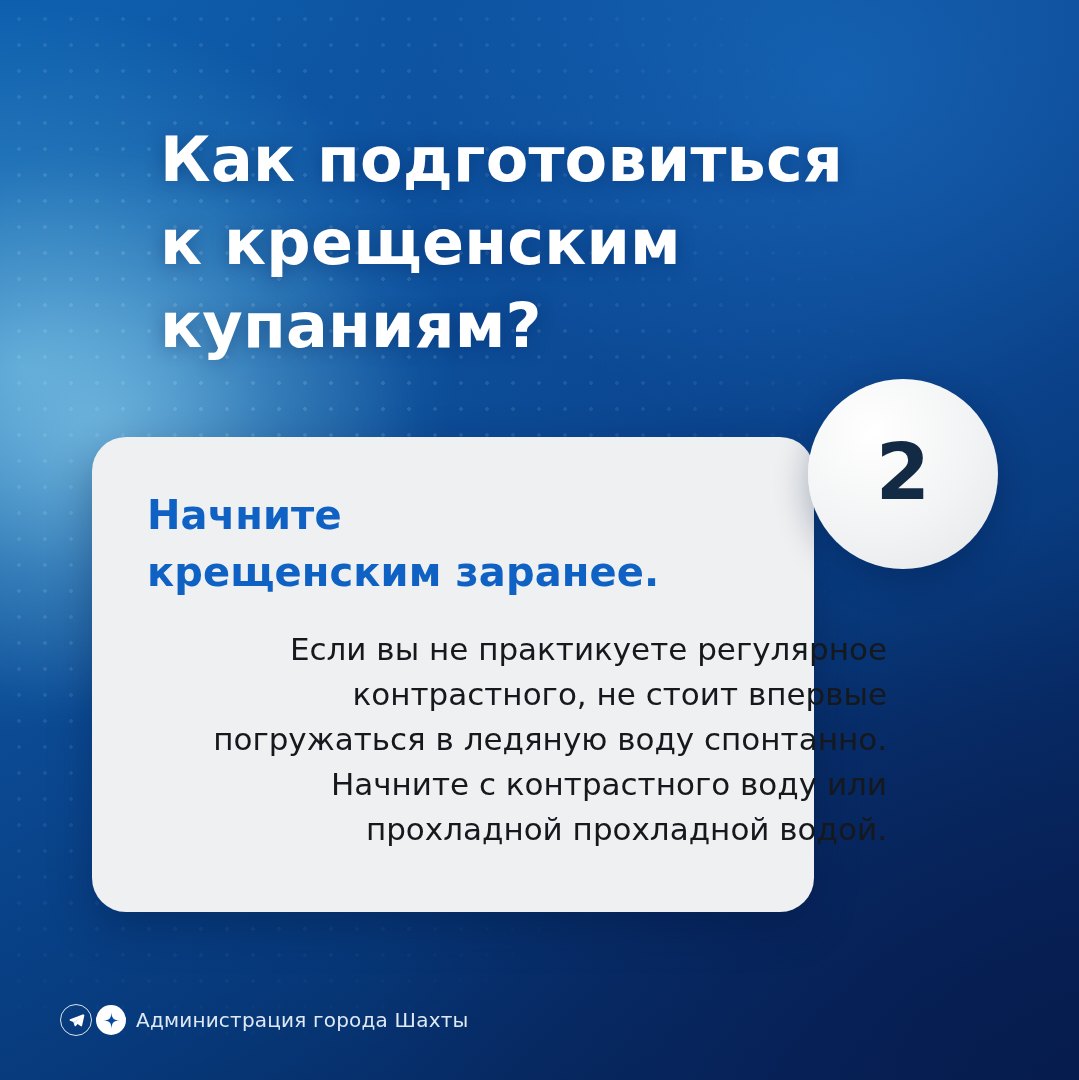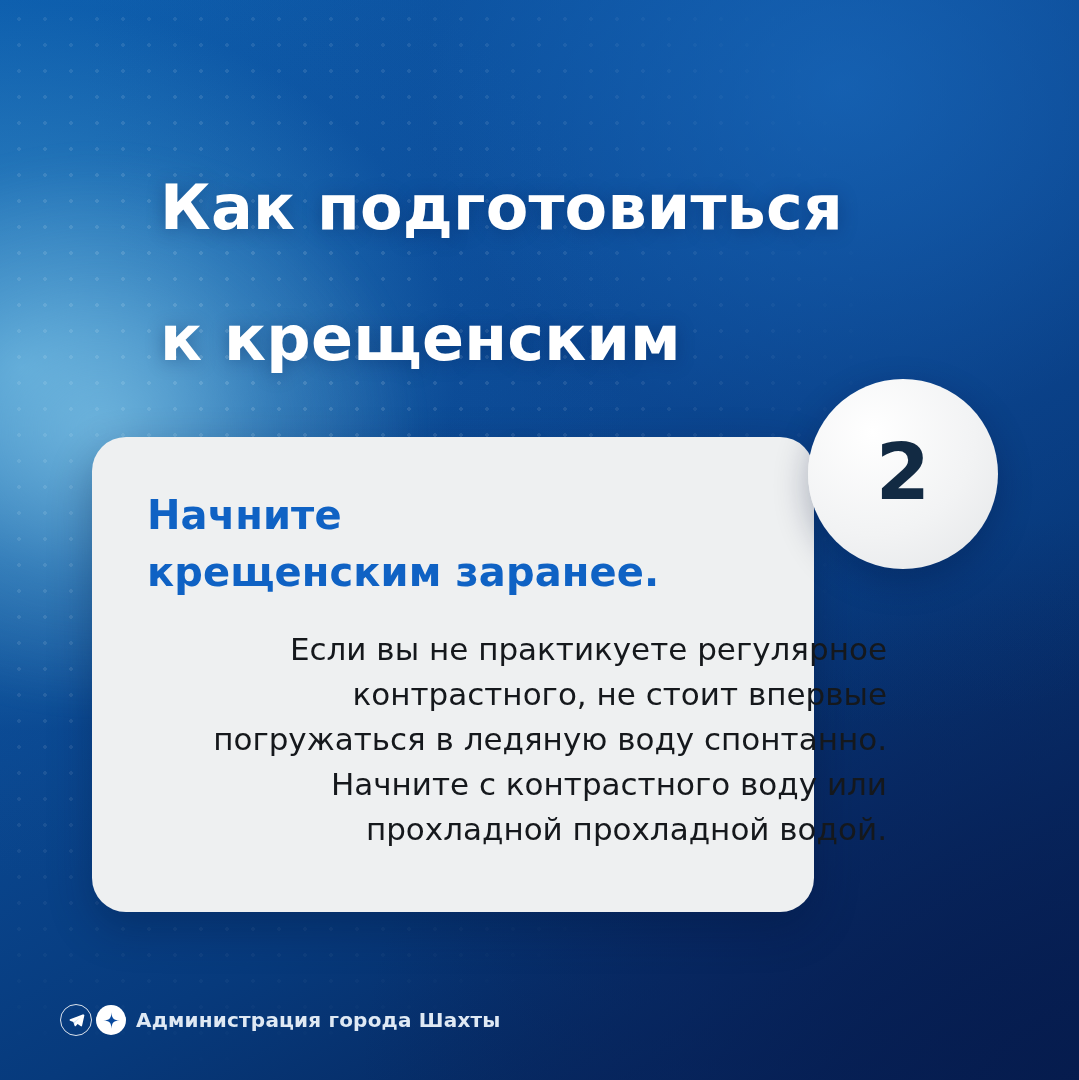--- a/index.html
+++ b/index.html
@@ -52,21 +52,21 @@
     left: 160px;
     top: 118px;
     width: 820px;
     color: #ffffff;
     font-size: 62px;
     line-height: 1.34;
     font-weight: 700;
     letter-spacing: 0.2px;
     text-shadow: 0 2px 18px rgba(0,30,80,0.35);
   }
-  .headline .hl-line { display: block; white-space: nowrap; margin-top: 48px; }
+  .headline .hl-line { display: block; white-space: nowrap; }
 
   .card {
     position: absolute;
     left: 92px;
     top: 437px;
     width: 722px;
     height: 475px;
     background: #eef0f1;
     border-radius: 34px;
     box-shadow: 0 16px 44px rgba(2,18,55,0.32);
@@ -119,21 +119,20 @@
     margin-top: -4px;
   }
 
   .footer {
     position: absolute;
     left: 60px;
     bottom: 44px;
     display: flex;
     align-items: center;
     gap: 4px;
-    font-weight: bold;
   }
   .f-icon {
     width: 30px;
     height: 30px;
     border-radius: 50%;
     display: flex;
     align-items: center;
     justify-content: center;
     flex: none;
   }

